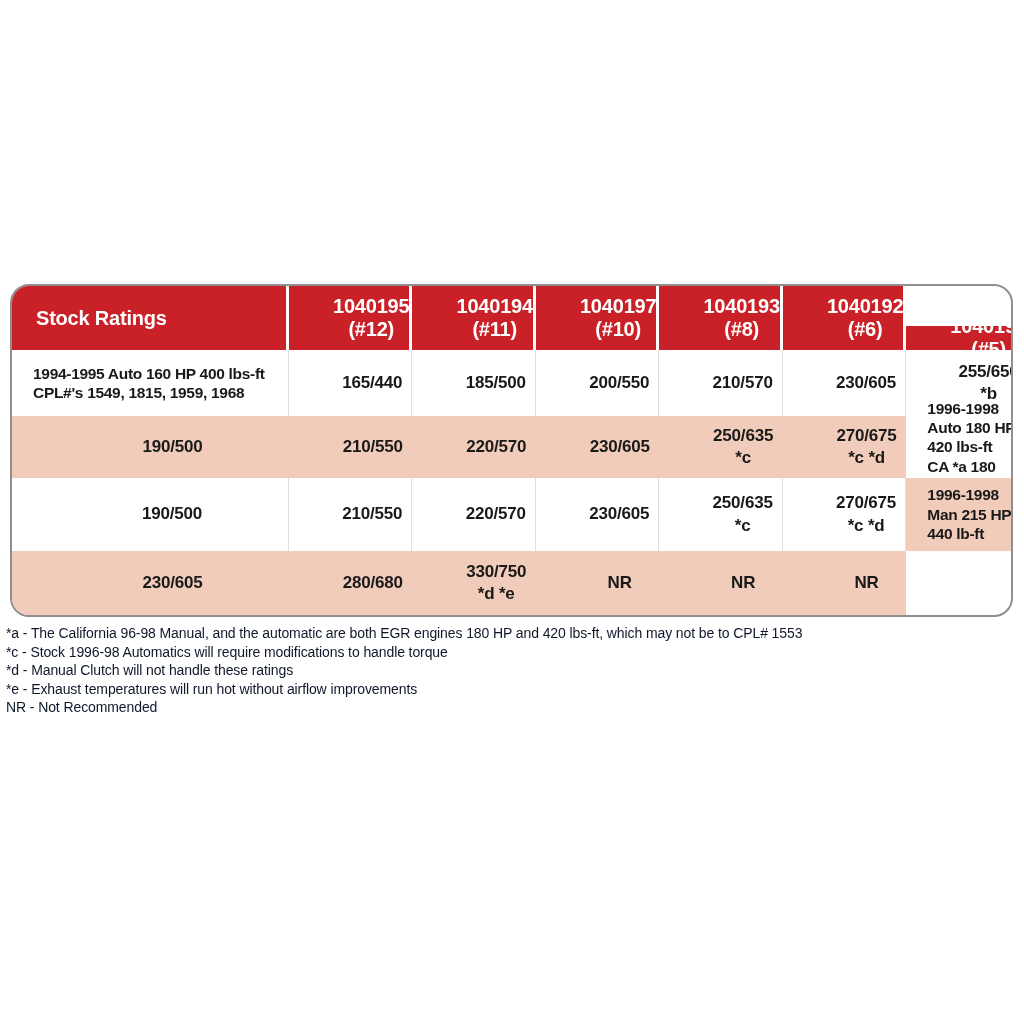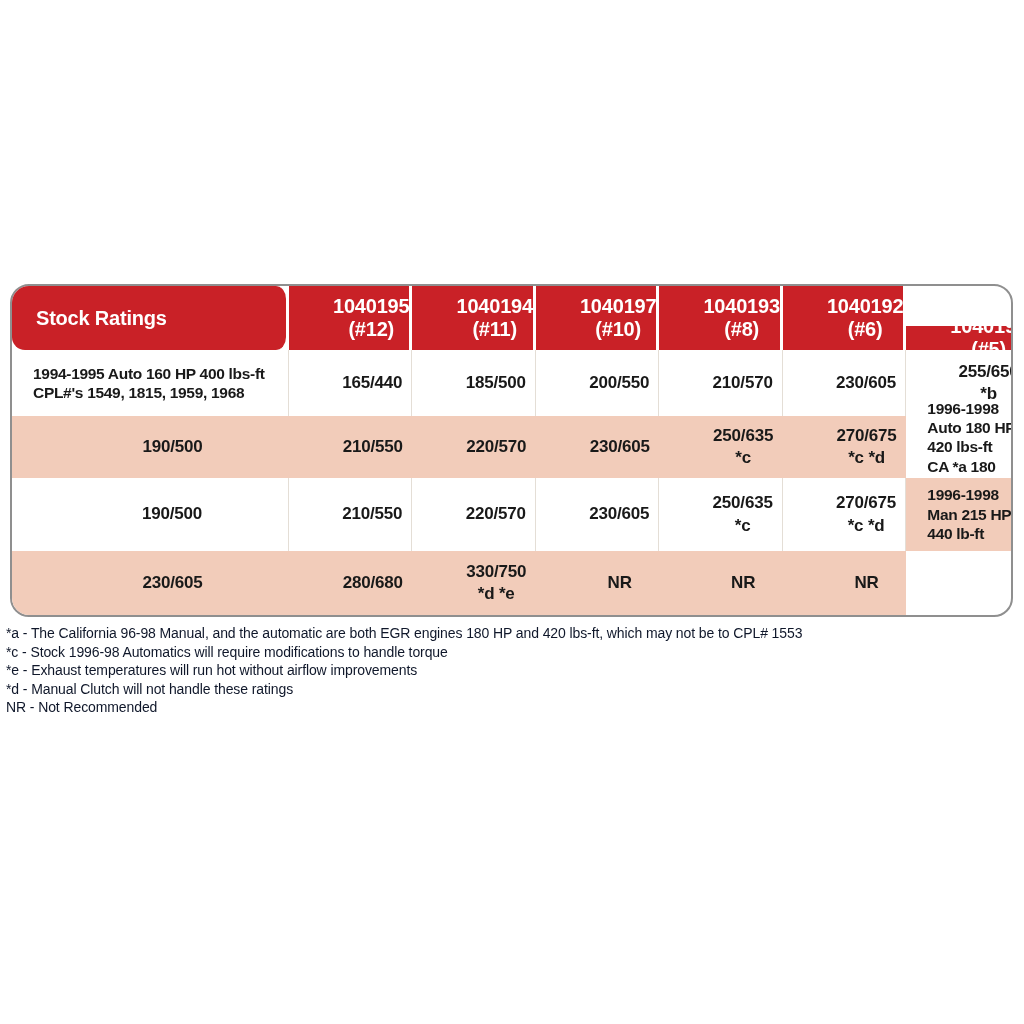--- a/index.html
+++ b/index.html
@@ -37,21 +37,21 @@
     display:flex;align-items:center;justify-content:center;
     text-align:center;white-space:pre-line;
     font-size:17px;line-height:1.3;letter-spacing:-0.2px;padding-left:44px;
   }
   .th{
     background:var(--header-bg);
     color:var(--header-text);
     font-size:20px;line-height:1.15;
     border-right:3px solid #ffffff;
   }
-  .th.corner-label{justify-content:flex-start;text-align:left;padding-left:24px;border-radius:13px;}
+  .th.corner-label{justify-content:flex-start;text-align:left;padding-left:24px;}
   .table > .cell:nth-child(7){border-right:none;margin-top:40px;}
   .label{
     justify-content:flex-start;text-align:left;
     padding-left:21px;padding-right:6px;
     font-size:15.5px;letter-spacing:-0.3px;line-height:1.25;
   }
   .r-white{background:var(--row-bg);border-right:1px solid var(--separator);}
   .table > .cell:nth-child(14),
   .table > .cell:nth-child(28){border-right:none;}
   .r-pink{background:var(--row-alt-bg);}
@@ -116,16 +116,16 @@
   <div class="cell val r-pink">330/750
 *d *e</div>
   <div class="cell val r-pink">NR</div>
   <div class="cell val r-pink">NR</div>
   <div class="cell val r-pink">NR</div>
 </div>
 
 <div class="footnotes">
   <div>*a - The California 96-98 Manual, and the automatic are both EGR engines 180 HP and 420 lbs-ft, which may not be to CPL# 1553</div>
   <div>*c - Stock 1996-98 Automatics will require modifications to handle torque</div>
+  <div>*d - Manual Clutch will not handle these ratings</div>
   <div>*e - Exhaust temperatures will run hot without airflow improvements</div>
-  <div>*d - Manual Clutch will not handle these ratings</div>
   <div>NR - Not Recommended</div>
 </div>
 
 </body></html>

